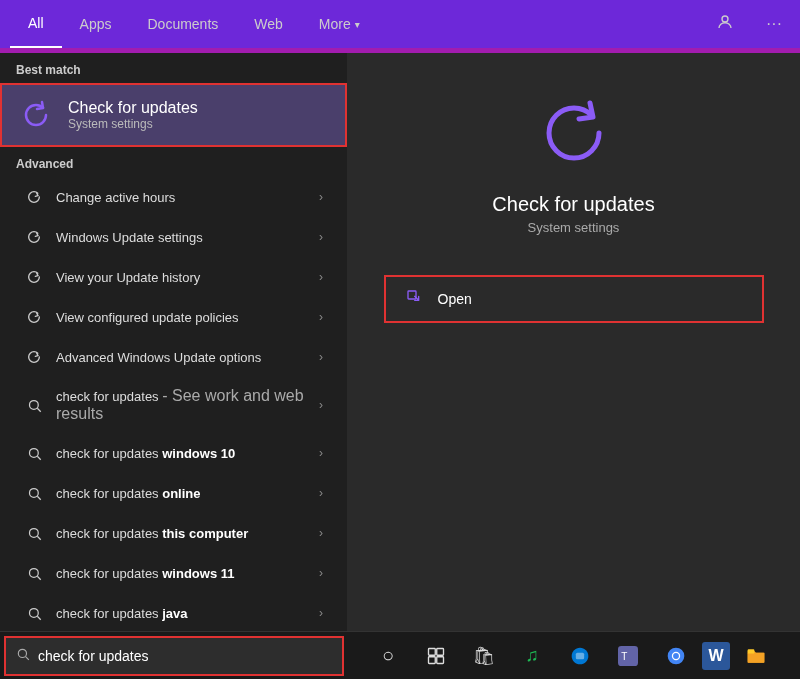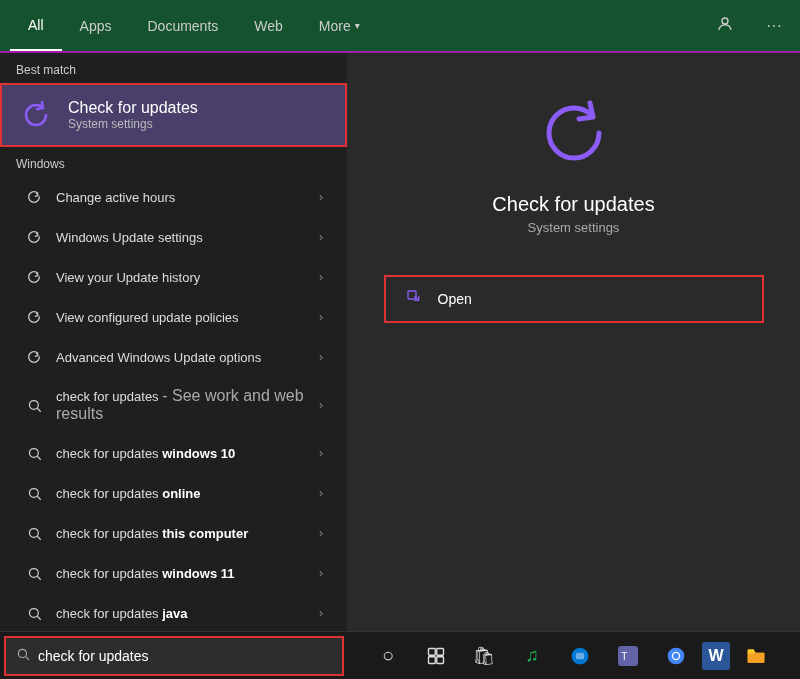--- a/index.html
+++ b/index.html
@@ -7,26 +7,26 @@
       width: 800px;
       height: 679px;
       background: #1a1a1a;
       font-family: 'Segoe UI', Arial, sans-serif;
       overflow: hidden;
       color: #fff;
     }
 
     
     .top-nav {
-      background: #14532d;
+      background: #6d28d9;
       display: flex;
       align-items: center;
       height: 53px;
       padding: 0 10px;
-      border-bottom: 2px solid #a21caf;
+      border-bottom: 5px solid #a21caf;
     }
     .nav-tab {
       padding: 0 18px;
       height: 100%;
       display: flex;
       align-items: center;
       font-size: 14px;
       color: #ccc;
       cursor: pointer;
       position: relative;
@@ -60,21 +60,21 @@
       width: 347px;
       background: #1f1f1f;
       overflow-y: auto;
       flex-shrink: 0;
     }
     .left-panel::-webkit-scrollbar { width: 4px; }
     .left-panel::-webkit-scrollbar-thumb { background: #555; }
 
     .section-label {
       font-size: 12px;
-      font-weight: 400;
+      font-weight: 700;
       color: #ccc;
       padding: 10px 16px 6px 16px;
     }
 
     
     .best-match-item {
       display: flex;
       align-items: center;
       background: #4a3f6b;
       border: 2px solid #e03232;
@@ -273,21 +273,21 @@
           <path d="M26 16c0 5.523-4.477 10-10 10S6 21.523 6 16 10.477 6 16 6c2.762 0 5.263 1.12 7.071 2.929" stroke="#8b5cf6" stroke-width="2.5" stroke-linecap="round"></path>
           <path d="M22 3l1 6-6 1" stroke="#8b5cf6" stroke-width="2.5" stroke-linecap="round" stroke-linejoin="round"></path>
         </svg>
       </div>
       <div class="best-match-text">
         <div class="title">Check for updates</div>
         <div class="subtitle">System settings</div>
       </div>
     </div>
 
-    <div class="section-label">Windows</div>
+    <div class="section-label">Advanced</div>
 
     <div class="list-item">
       <div class="list-item-icon">
         <svg width="16" height="16" viewBox="0 0 24 24" fill="none" stroke="#ccc" stroke-width="2" stroke-linecap="round">
           <path d="M20 12a8 8 0 0 1-8 8 8 8 0 0 1-8-8 8 8 0 0 1 8-8c2.2 0 4.2.9 5.66 2.34"></path>
           <path d="M16 6l2 4-4 1"></path>
         </svg>
       </div>
       <span class="list-item-text">Change active hours</span>
       <span class="list-item-chevron">›</span>

